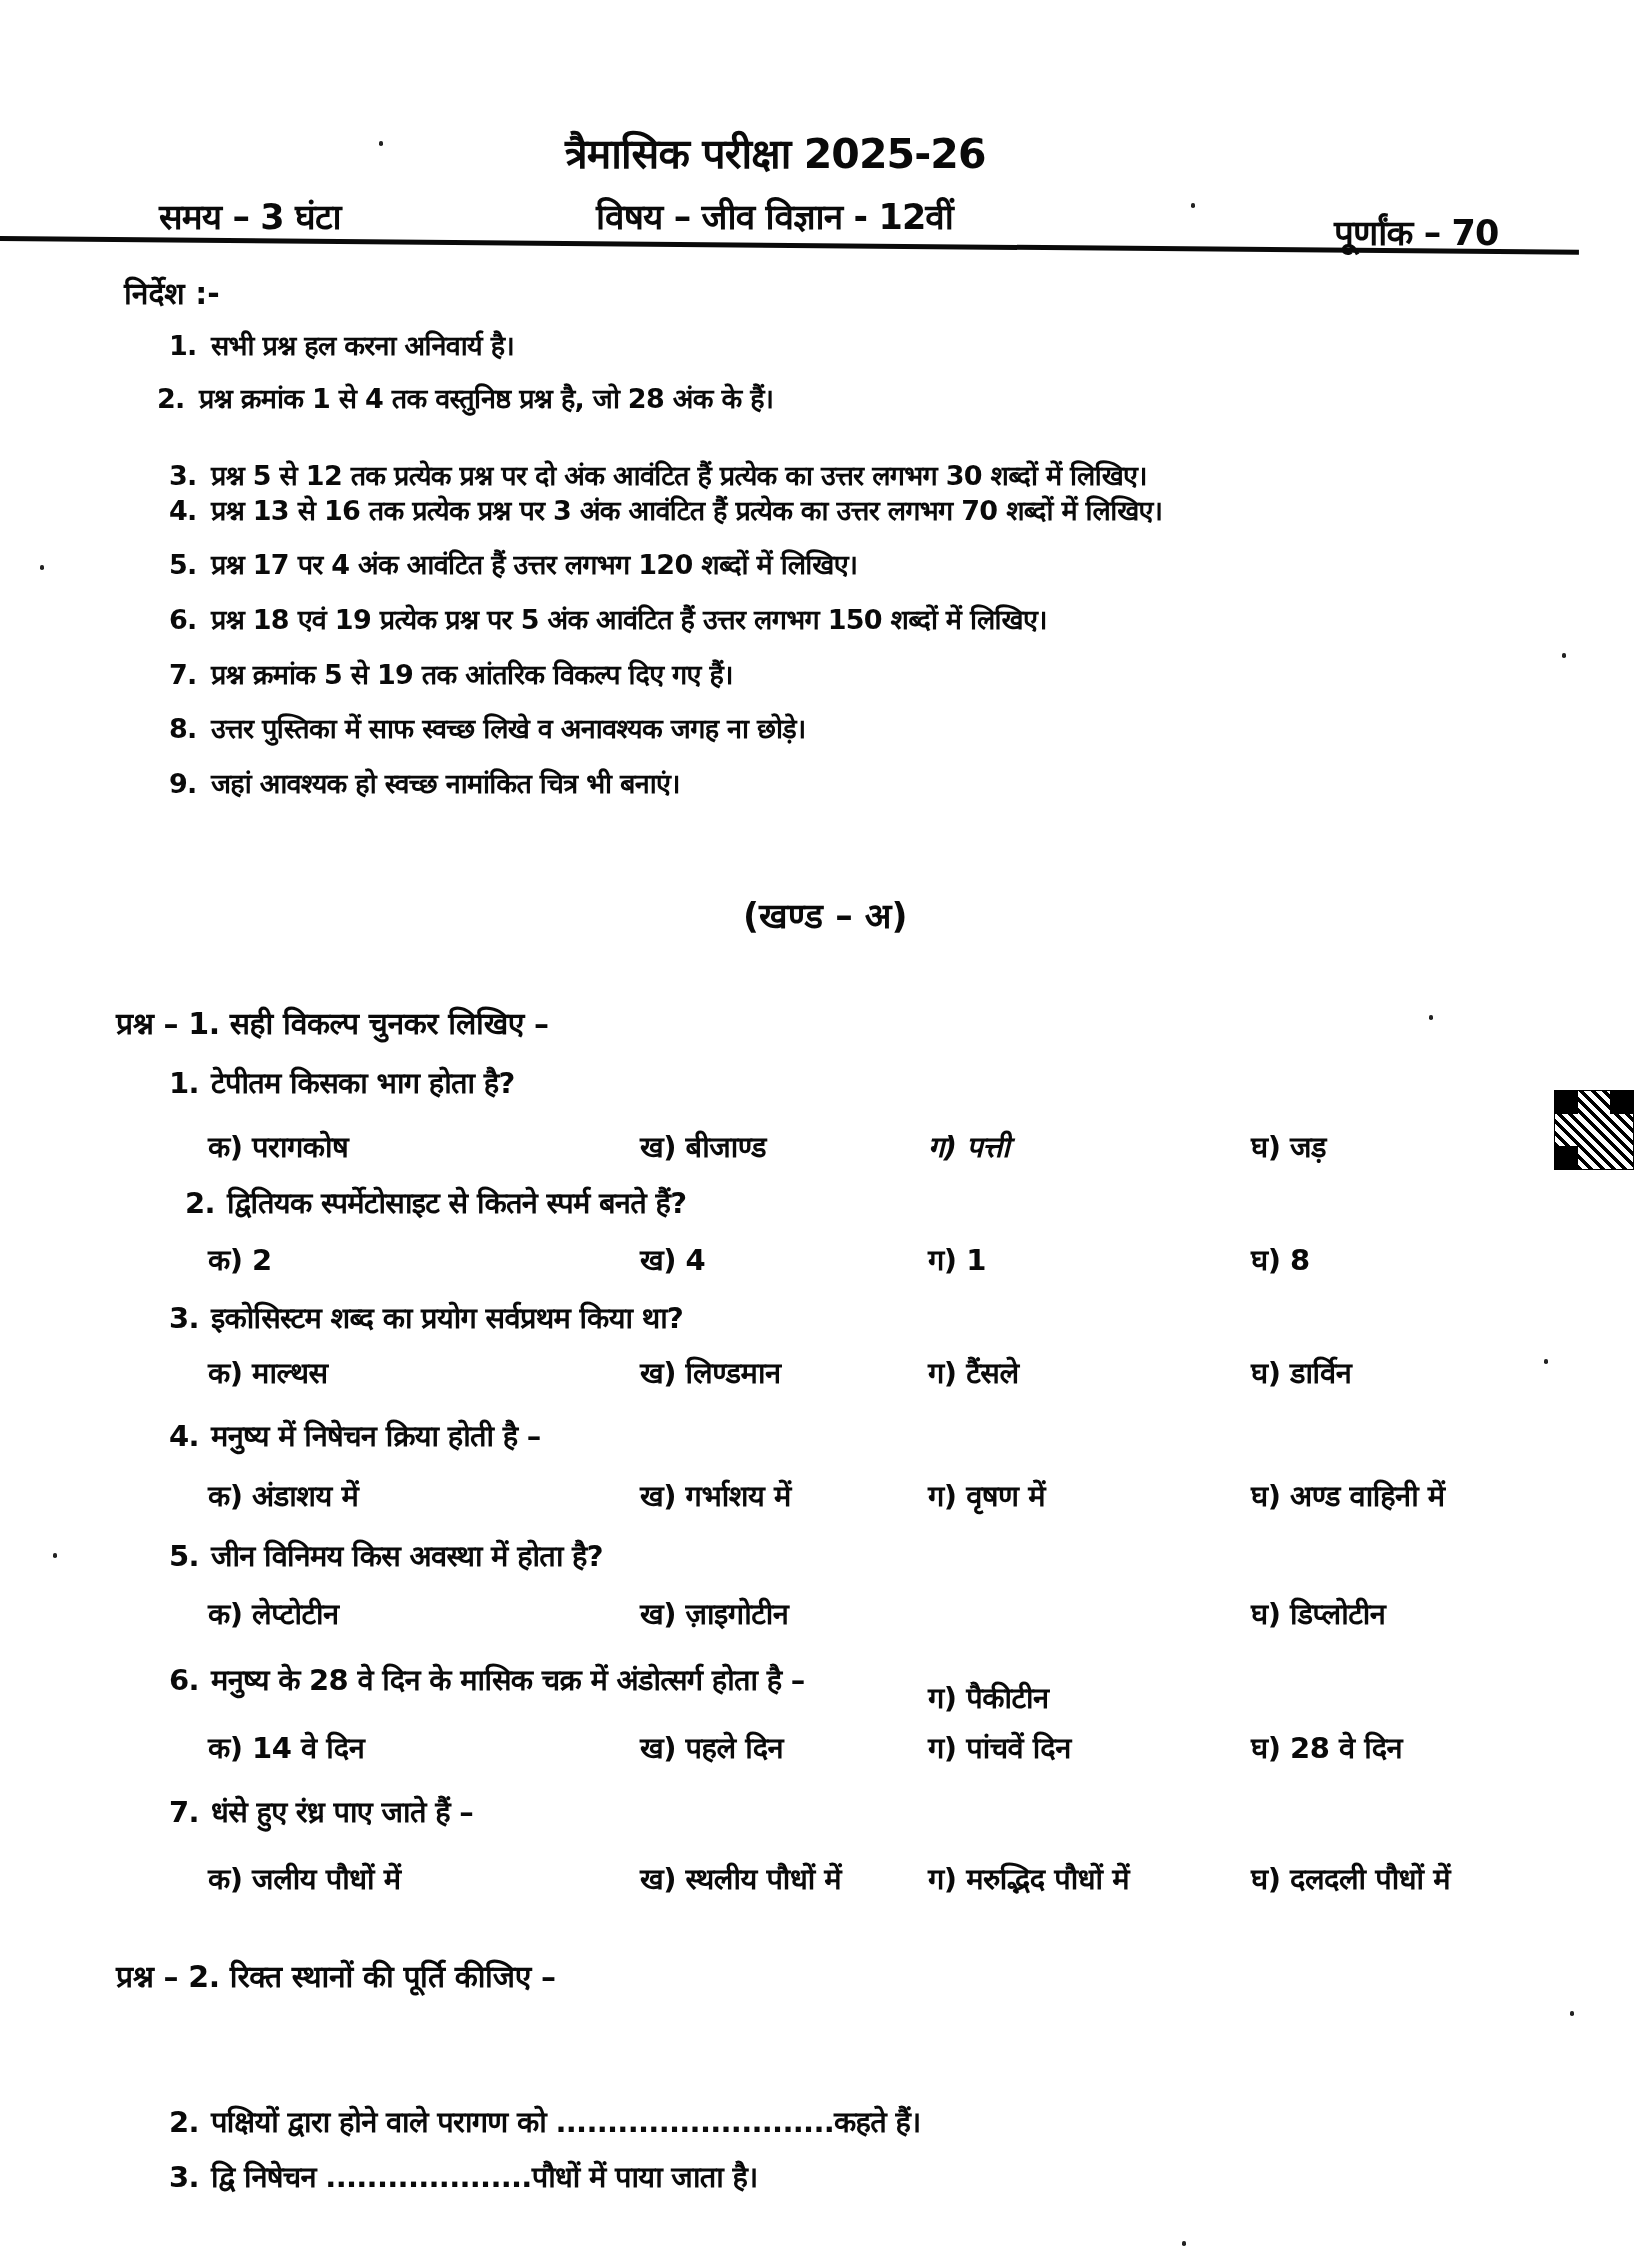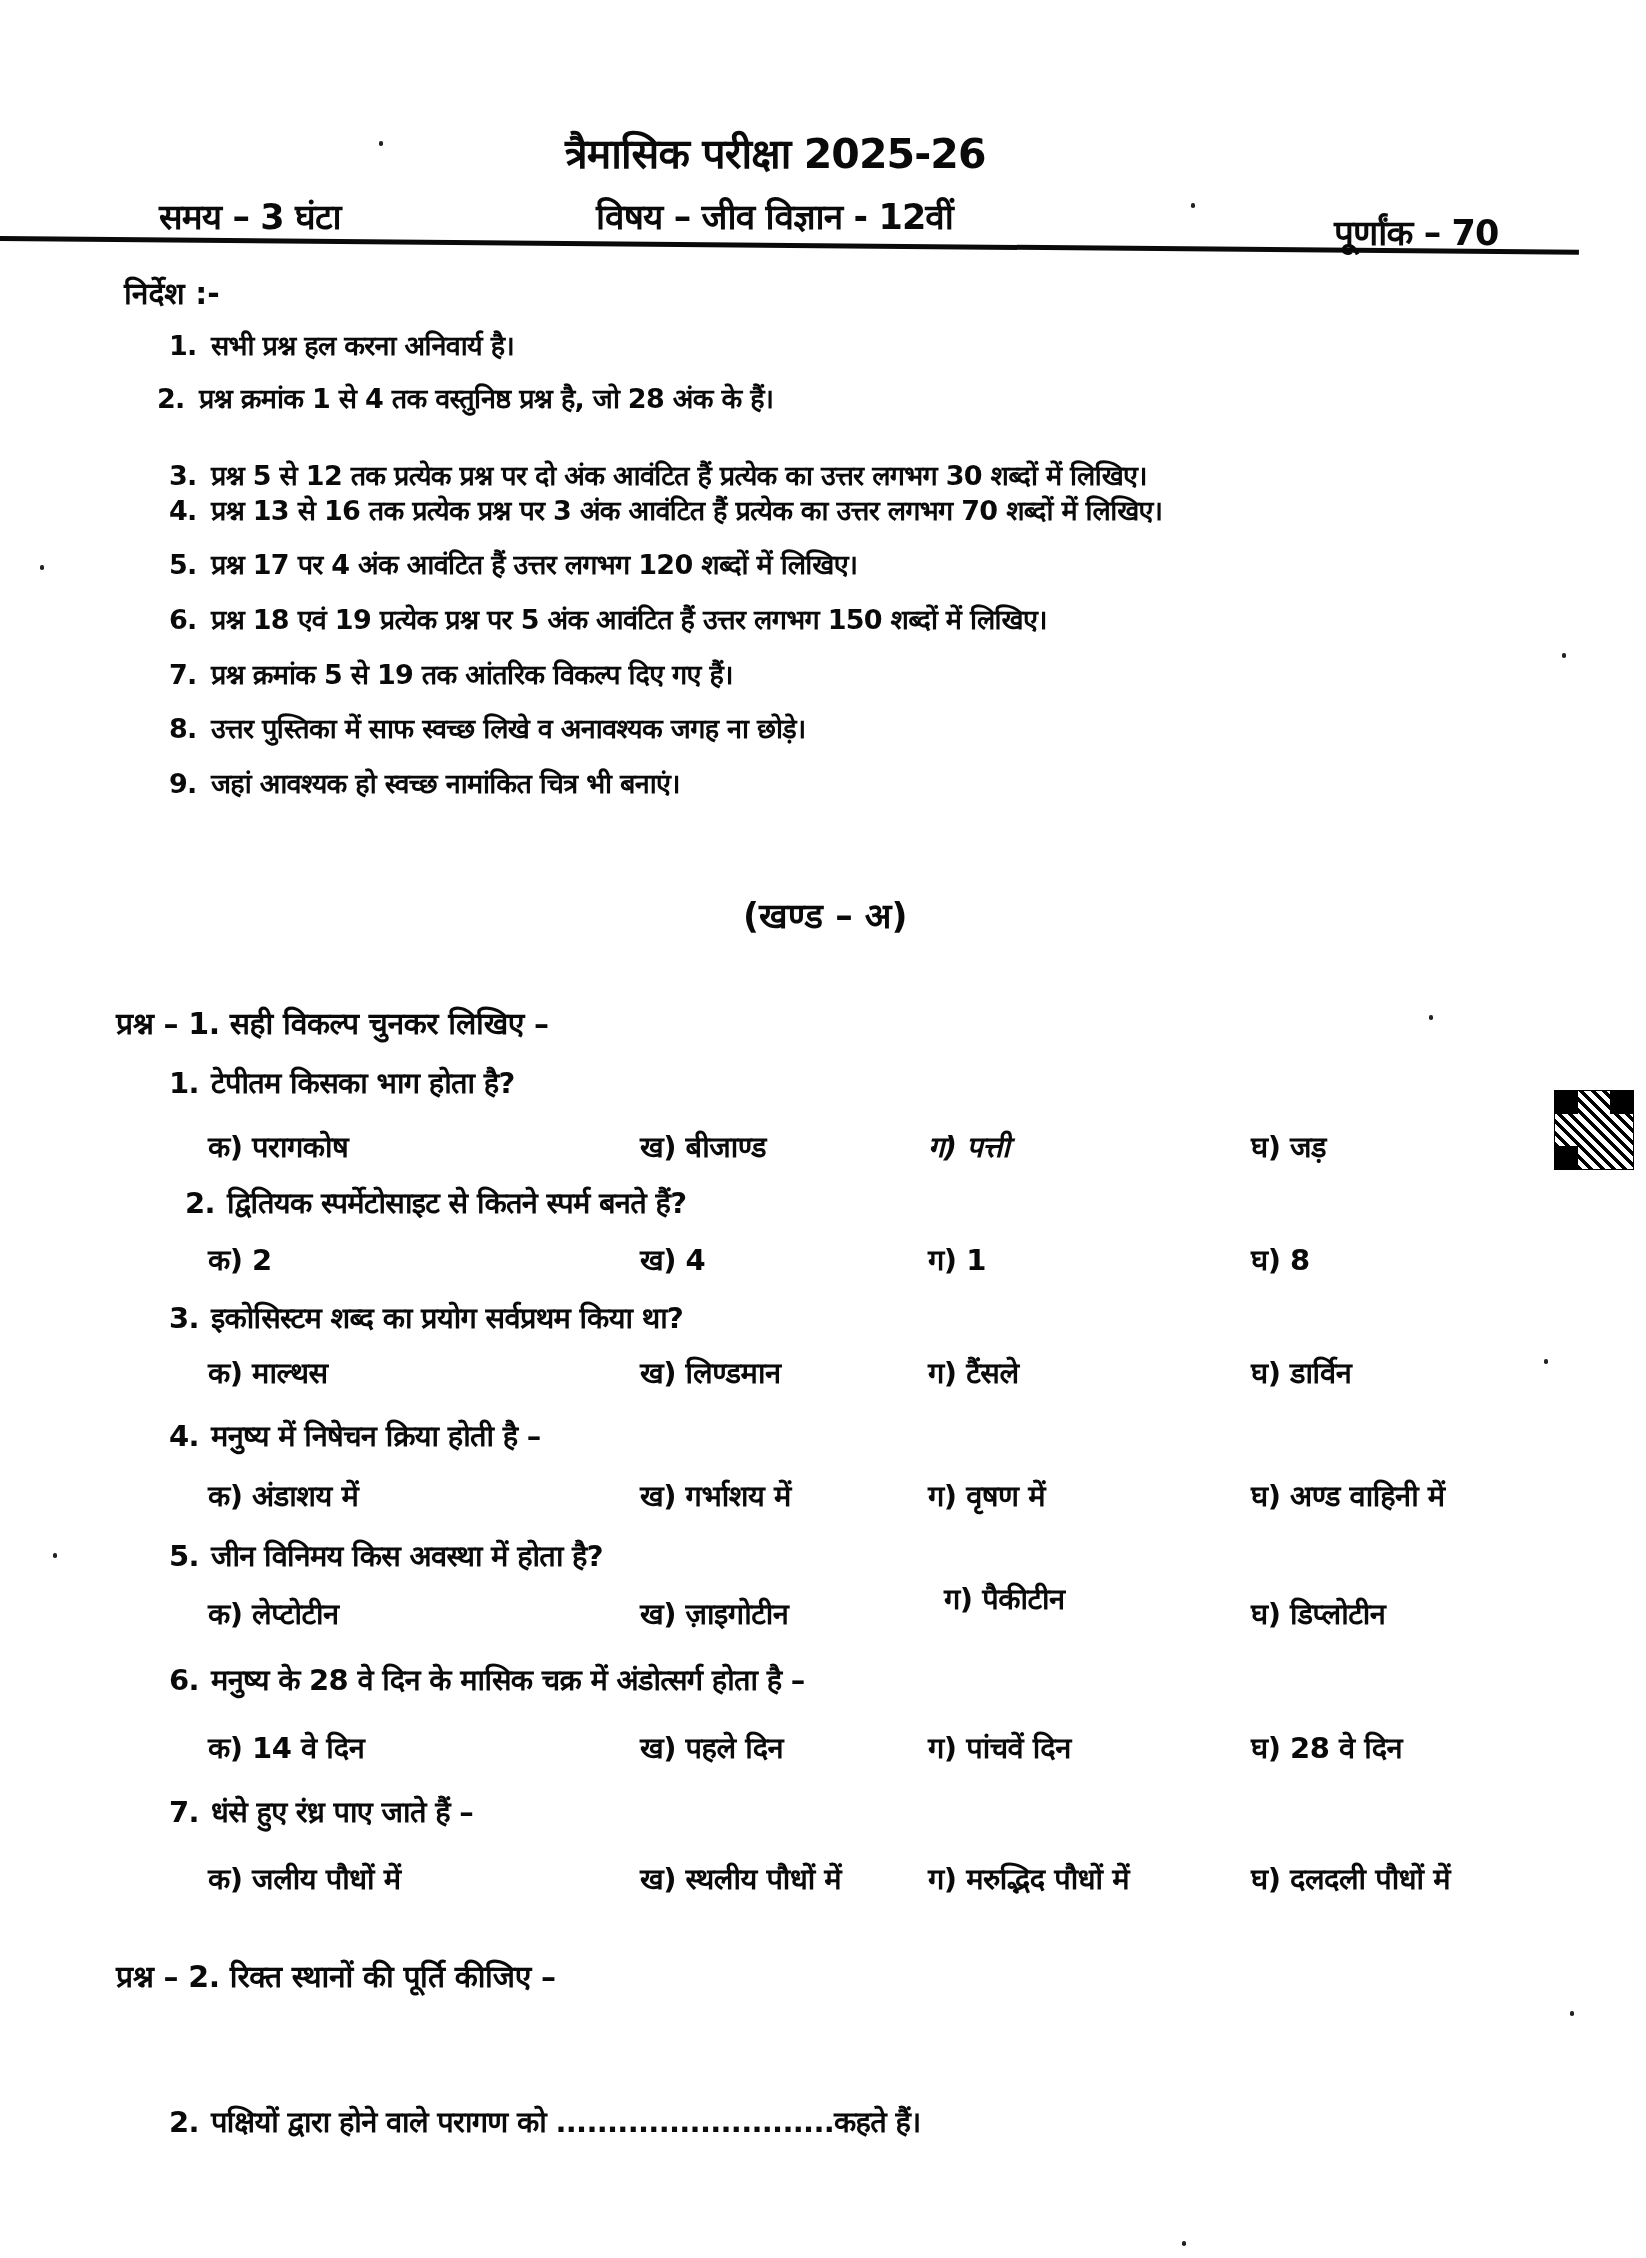--- a/index.html
+++ b/index.html
@@ -83,38 +83,39 @@
 
   <div class="abs q" style="left:169px;top:1415px;"><span class="inum">4.</span><span>मनुष्य में निषेचन क्रिया होती है –</span></div>
   <div class="abs opt" style="left:208px;top:1475px;">क) अंडाशय में</div>
   <div class="abs opt" style="left:640px;top:1475px;">ख) गर्भाशय में</div>
   <div class="abs opt" style="left:928px;top:1475px;">ग) वृषण में</div>
   <div class="abs opt" style="left:1251px;top:1475px;">घ) अण्ड वाहिनी में</div>
 
   <div class="abs q" style="left:169px;top:1535px;"><span class="inum">5.</span><span>जीन विनिमय किस अवस्था में होता है?</span></div>
   <div class="abs opt" style="left:208px;top:1593px;">क) लेप्टोटीन</div>
   <div class="abs opt" style="left:640px;top:1593px;">ख) ज़ाइगोटीन</div>
-  <div class="abs opt" style="left:928px;top:1578px;margin-left:16px;">ग) पैकीटीन</div>
+  <div class="abs opt" style="left:928px;top:1677px;">ग) पैकीटीन</div>
   <div class="abs opt" style="left:1251px;top:1593px;">घ) डिप्लोटीन</div>
 
   <div class="abs q" style="left:169px;top:1659px;"><span class="inum">6.</span><span>मनुष्य के 28 वे दिन के मासिक चक्र में अंडोत्सर्ग होता है –</span></div>
   <div class="abs opt" style="left:208px;top:1727px;">क) 14 वे दिन</div>
   <div class="abs opt" style="left:640px;top:1727px;">ख) पहले दिन</div>
   <div class="abs opt" style="left:928px;top:1727px;">ग) पांचवें दिन</div>
   <div class="abs opt" style="left:1251px;top:1727px;">घ) 28 वे दिन</div>
 
   <div class="abs q" style="left:169px;top:1791px;"><span class="inum">7.</span><span>धंसे हुए रंध्र पाए जाते हैं –</span></div>
   <div class="abs opt" style="left:208px;top:1858px;">क) जलीय पौधों में</div>
   <div class="abs opt" style="left:640px;top:1858px;">ख) स्थलीय पौधों में</div>
   <div class="abs opt" style="left:928px;top:1858px;">ग) मरुद्भिद पौधों में</div>
   <div class="abs opt" style="left:1251px;top:1858px;">घ) दलदली पौधों में</div>
 
   <div class="abs qhead" style="left:116px;top:1955px;">प्रश्न – 2. रिक्त स्थानों की पूर्ति कीजिए –</div>
 
   <div class="abs q" style="left:169px;top:2101px;"><span class="inum">2.</span><span>पक्षियों द्वारा होने वाले परागण को ...........................कहते हैं।</span></div>
+  <div class="abs q" style="left:169px;top:2156px;"><span class="inum">3.</span><span>द्वि निषेचन ....................पौधों में पाया जाता है।</span></div>
 
   <div class="qr"></div>
 
   <div class="speck" style="left:379px;top:141px;"></div>
   <div class="speck" style="left:1191px;top:203px;"></div>
   <div class="speck" style="left:1562px;top:653px;"></div>
   <div class="speck" style="left:40px;top:565px;"></div>
   <div class="speck" style="left:1429px;top:1015px;"></div>
   <div class="speck" style="left:1544px;top:1359px;"></div>
   <div class="speck" style="left:53px;top:1553px;"></div>

